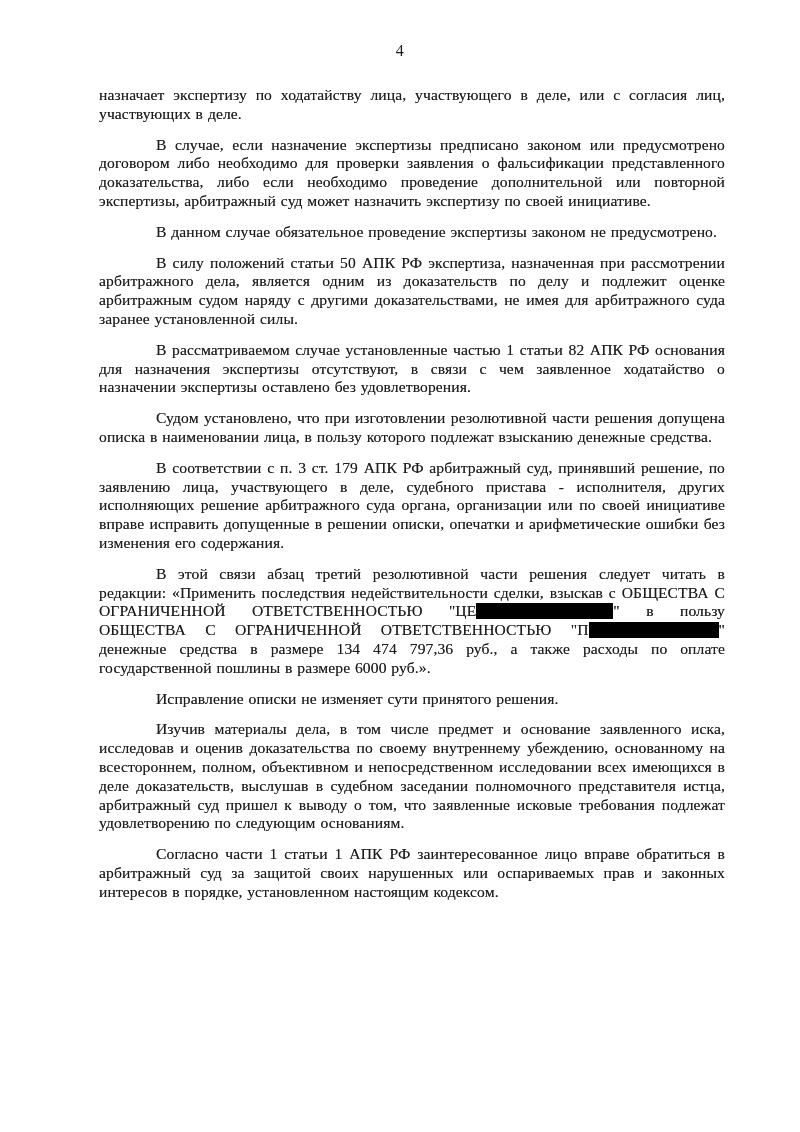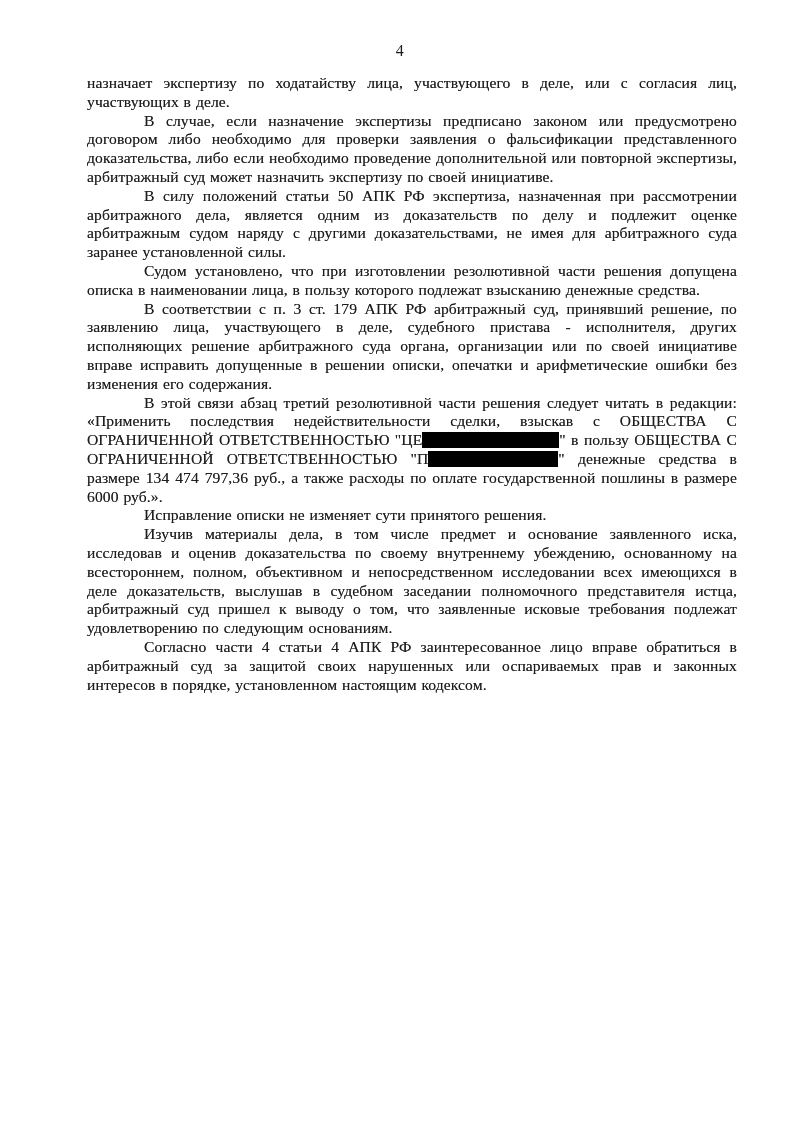--- a/index.html
+++ b/index.html
@@ -26,38 +26,40 @@
     position: absolute;
     left: 87px; top: 74px; width: 650px;
     text-align: justify;
     font-size: 15.6px;
     line-height: 18.8px;
     word-spacing: 0.8px;
     letter-spacing: 0.1px;
     text-shadow: 0 0 0.4px rgba(20,20,20,0.6); 
     hyphens: none;
   }
-  .para { margin: 0; }
+  .para { margin: 12px; }
   .para.indent { text-indent: 57px; }
   .redaction {
     display: inline-block;
     background: var(--redaction, #000000);
     height: 16px;
     vertical-align: -3px;
   }
 </style>
 </head>
 <body>
 
 <div class="page">
   <div class="page-number">4</div>
   <div class="text-block">
       <p class="para"><span>назначает экспертизу по ходатайству лица, участвующего в деле, или с согласия лиц, участвующих в деле.</span></p>
       <p class="para indent"><span>В случае, если назначение экспертизы предписано законом или предусмотрено договором либо необходимо для проверки заявления о фальсификации представленного доказательства, либо если необходимо проведение дополнительной или повторной экспертизы, арбитражный суд может назначить экспертизу по своей инициативе.</span></p>
+      <p class="para indent"><span>В данном случае обязательное проведение экспертизы законом не предусмотрено.</span></p>
       <p class="para indent"><span>В силу положений статьи 50 АПК РФ экспертиза, назначенная при рассмотрении арбитражного дела, является одним из доказательств по делу и подлежит оценке арбитражным судом наряду с другими доказательствами, не имея для арбитражного суда заранее установленной силы.</span></p>
+      <p class="para indent"><span>В рассматриваемом случае установленные частью 1 статьи 82 АПК РФ основания для назначения экспертизы отсутствуют, в связи с чем заявленное ходатайство о назначении экспертизы оставлено без удовлетворения.</span></p>
       <p class="para indent"><span>Судом установлено, что при изготовлении резолютивной части решения допущена описка в наименовании лица, в пользу которого подлежат взысканию денежные средства.</span></p>
       <p class="para indent"><span>В соответствии с п. 3 ст. 179 АПК РФ арбитражный суд, принявший решение, по заявлению лица, участвующего в деле, судебного пристава - исполнителя, других исполняющих решение арбитражного суда органа, организации или по своей инициативе вправе исправить допущенные в решении описки, опечатки и арифметические ошибки без изменения его содержания.</span></p>
       <p class="para indent"><span>В этой связи абзац третий резолютивной части решения следует читать в редакции: «Применить последствия недействительности сделки, взыскав с ОБЩЕСТВА С ОГРАНИЧЕННОЙ ОТВЕТСТВЕННОСТЬЮ "ЦЕ</span><span class="redaction" style="width: 137px;"></span><span>" в пользу ОБЩЕСТВА С ОГРАНИЧЕННОЙ ОТВЕТСТВЕННОСТЬЮ "П</span><span class="redaction" style="width: 130px;"></span><span>" денежные средства в размере 134 474 797,36 руб., а также расходы по оплате государственной пошлины в размере 6000 руб.».</span></p>
       <p class="para indent"><span>Исправление описки не изменяет сути принятого решения.</span></p>
       <p class="para indent"><span>Изучив материалы дела, в том числе предмет и основание заявленного иска, исследовав и оценив доказательства по своему внутреннему убеждению, основанному на всестороннем, полном, объективном и непосредственном исследовании всех имеющихся в деле доказательств, выслушав в судебном заседании полномочного представителя истца, арбитражный суд пришел к выводу о том, что заявленные исковые требования подлежат удовлетворению по следующим основаниям.</span></p>
-      <p class="para indent"><span>Согласно части 4 статьи 4 АПК РФ заинтересованное лицо вправе обратиться в арбитражный суд за защитой своих нарушенных или оспариваемых прав и законных интересов в порядке, установленном настоящим кодексом.</span></p>
+      <p class="para indent"><span>Согласно части 1 статьи 1 АПК РФ заинтересованное лицо вправе обратиться в арбитражный суд за защитой своих нарушенных или оспариваемых прав и законных интересов в порядке, установленном настоящим кодексом.</span></p>
     </div>
 </div>
 
 </body></html>

